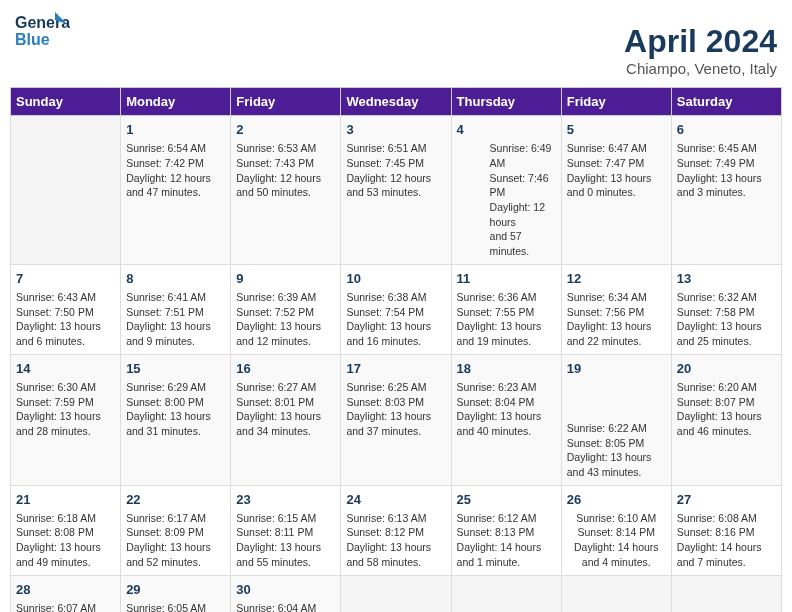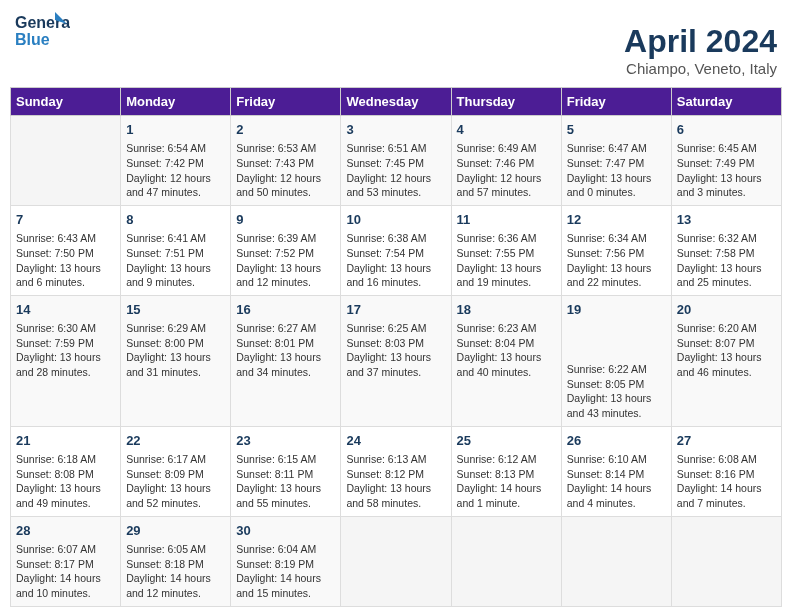--- a/index.html
+++ b/index.html
@@ -127,21 +127,21 @@
         </td>
         <td>
           <span class="day-num">3</span>
           <div class="day-info" style="white-space: pre-line;">Sunrise: 6:51 AM
 Sunset: 7:45 PM
 Daylight: 12 hours
 and 53 minutes.</div>
         </td>
         <td>
           <span class="day-num">4</span>
-          <div class="day-info" style="white-space: pre-line;">Sunrise: 6:49 AM
+          <div class="day-info" style="white-space: pre-line; margin-left: 33px;">Sunrise: 6:49 AM
 Sunset: 7:46 PM
 Daylight: 12 hours
 and 57 minutes.</div>
         </td>
         <td>
           <span class="day-num">5</span>
           <div class="day-info" style="white-space: pre-line;">Sunrise: 6:47 AM
 Sunset: 7:47 PM
 Daylight: 13 hours
 and 0 minutes.</div>
@@ -287,21 +287,21 @@
         </td>
         <td>
           <span class="day-num">25</span>
           <div class="day-info" style="white-space: pre-line;">Sunrise: 6:12 AM
 Sunset: 8:13 PM
 Daylight: 14 hours
 and 1 minute.</div>
         </td>
         <td>
           <span class="day-num">26</span>
-          <div class="day-info" style="white-space: pre-line;">Sunrise: 6:10 AM
+          <div class="day-info" style="white-space: pre-line; text-align: center;">Sunrise: 6:10 AM
 Sunset: 8:14 PM
 Daylight: 14 hours
 and 4 minutes.</div>
         </td>
         <td>
           <span class="day-num">27</span>
           <div class="day-info" style="white-space: pre-line;">Sunrise: 6:08 AM
 Sunset: 8:16 PM
 Daylight: 14 hours
 and 7 minutes.</div>

